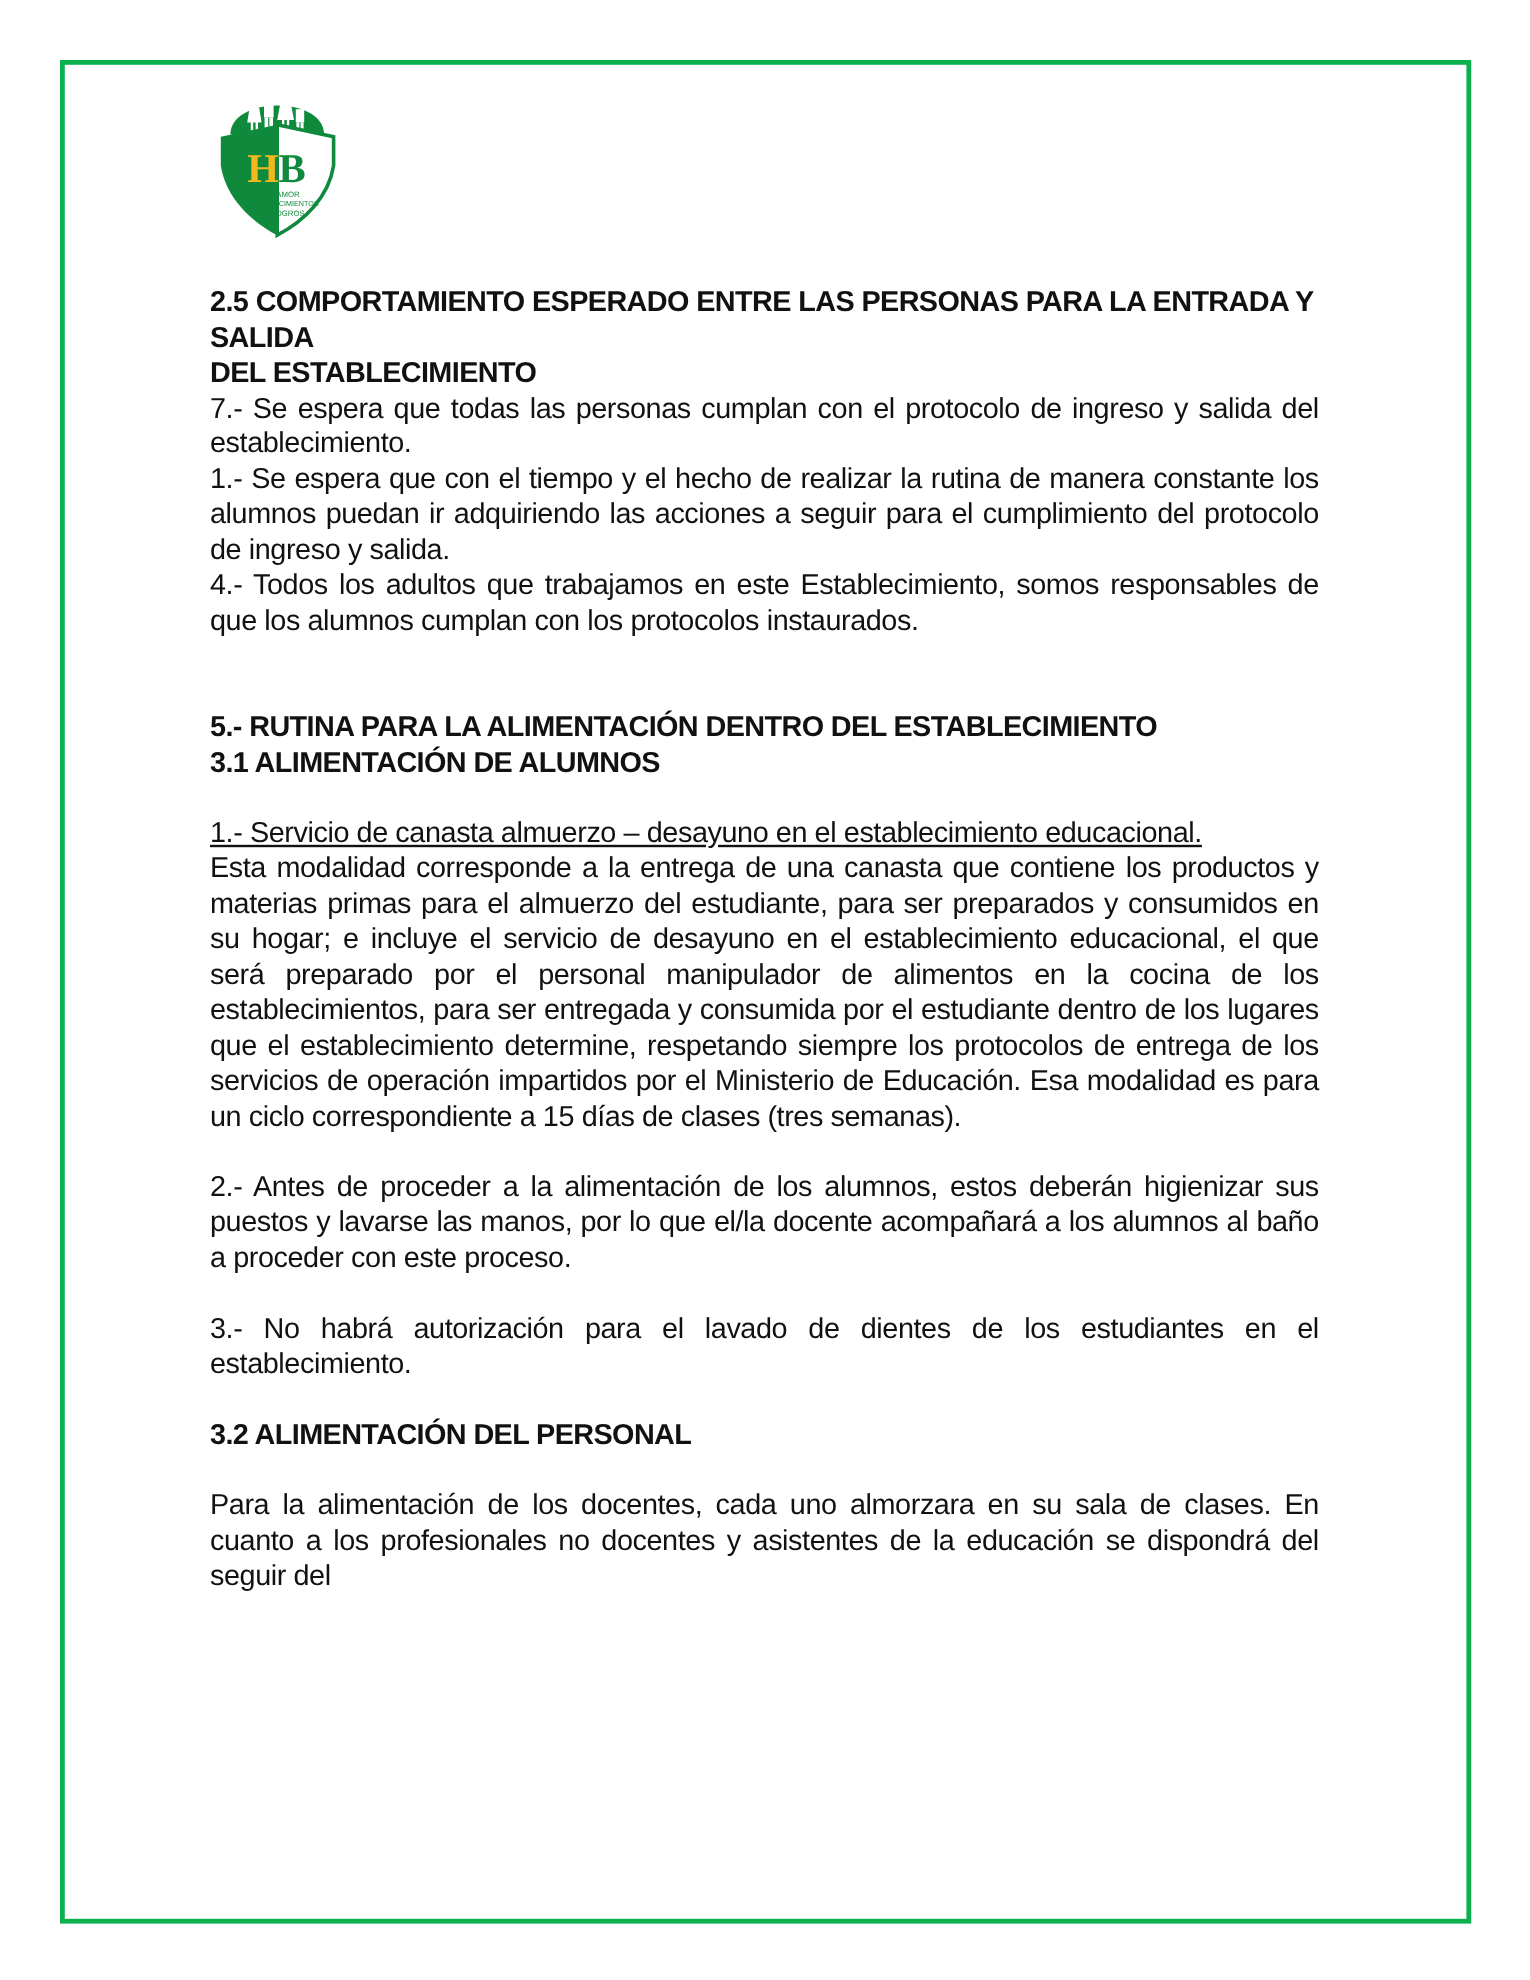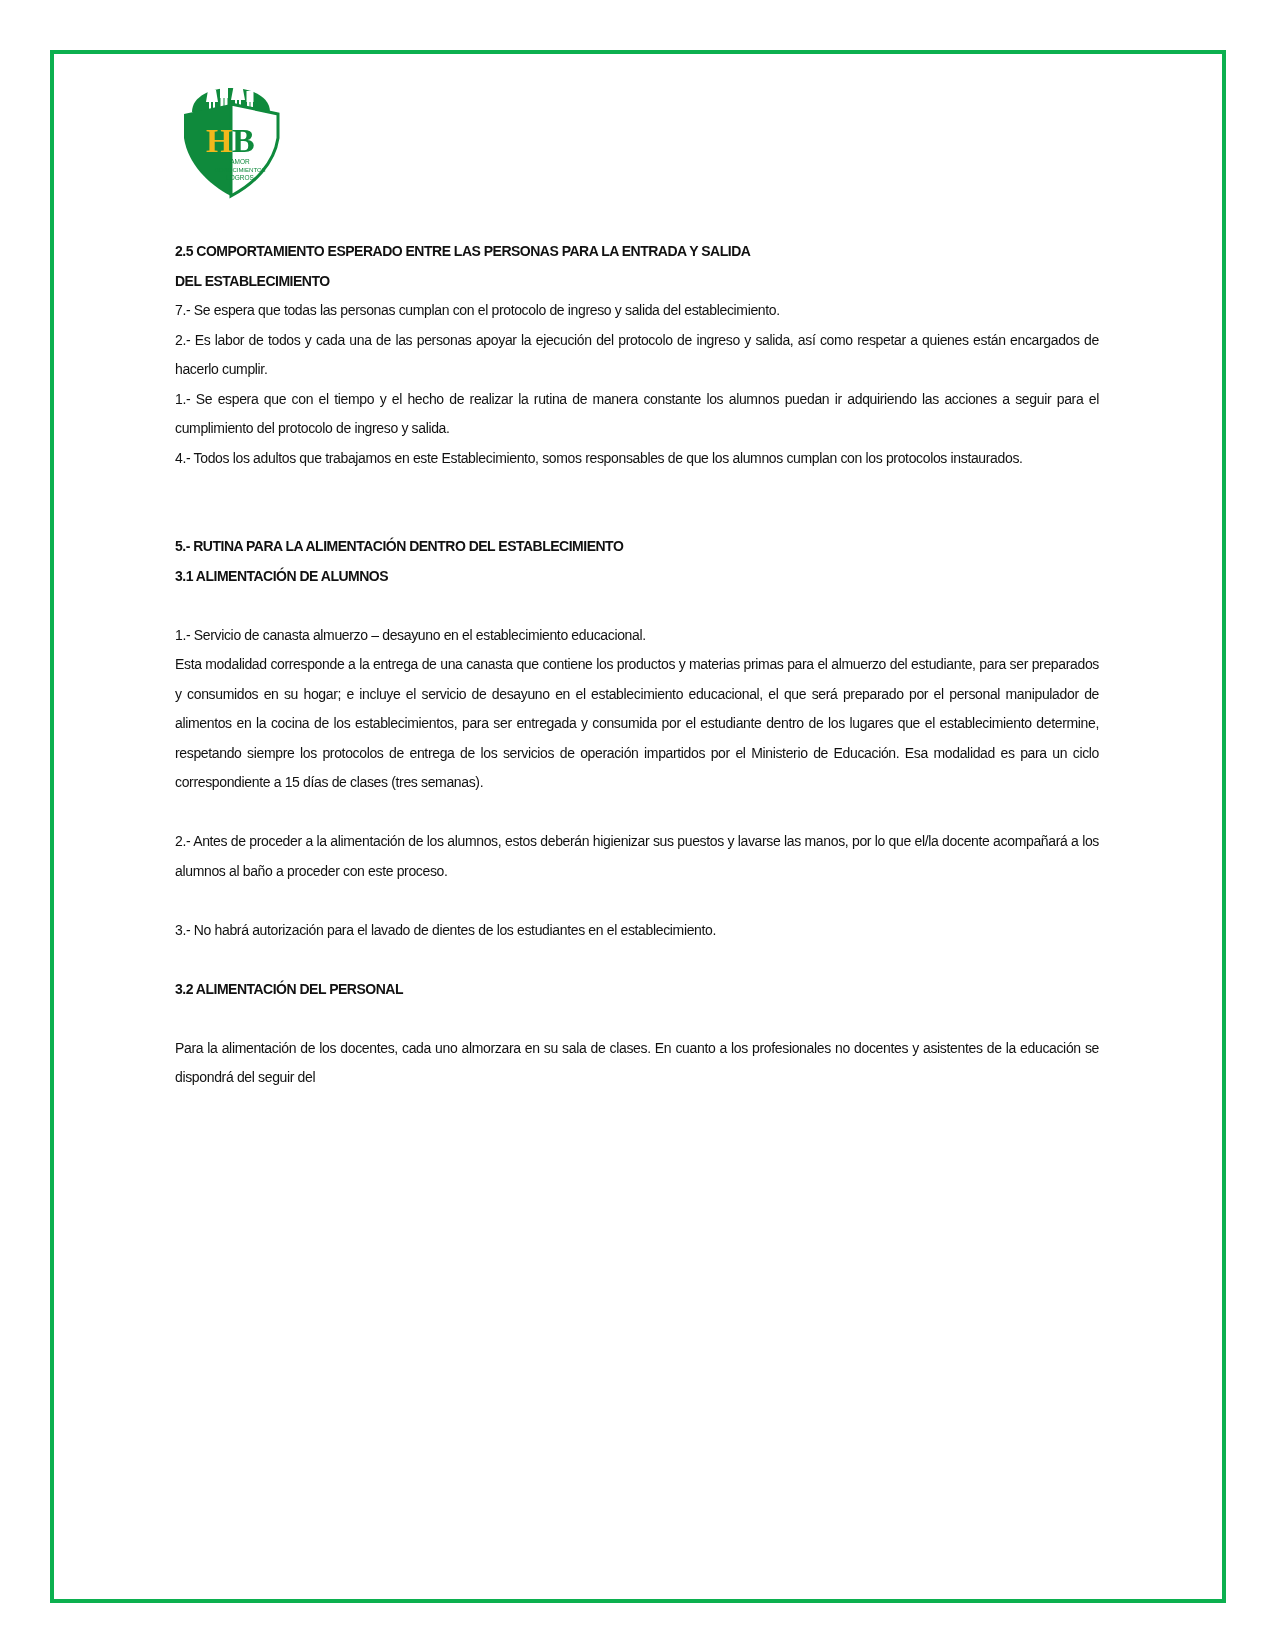--- a/index.html
+++ b/index.html
@@ -29,36 +29,37 @@
       left: 178px;
       top: 68px;
       width: 106px;
       height: 134px;
     }
     .content {
       position: absolute;
       left: 175px;
       top: 237px;
       width: 924px;
-      font-size: 14px;
+      font-size: 24px;
       line-height: 29.5px;
       letter-spacing: -0.35px;
       font-stretch: condensed;
     }
     .content p {
       margin: 0;
       text-align: justify;
     }
     .content .heading {
       font-weight: bold;
       text-align: left;
       letter-spacing: -0.5px;
     }
     .content .left {
       text-align: left;
+      text-decoration: underline;
     }
     .gap-1 { height: 29.5px; }
     .gap-2 { height: 59px; }
   </style>
 </head>
 <body>
 
 <div class="page-border"></div>
 
 <div class="logo">
@@ -92,21 +93,20 @@
     <text x="62" y="96" font-family="Liberation Sans Narrow, Liberation Sans, sans-serif" font-size="6.5" fill="#0f8a3c" text-anchor="middle">AMOR</text>
     <text x="62" y="104" font-family="Liberation Sans, sans-serif" font-size="6" fill="#0f8a3c" text-anchor="middle">CONOCIMIENTOS</text>
     <text x="62" y="112" font-family="Liberation Sans, sans-serif" font-size="6.5" fill="#0f8a3c" text-anchor="middle">LOGROS</text>
   </svg>
 </div>
 
 <div class="content">
   <p class="heading">2.5 COMPORTAMIENTO ESPERADO ENTRE LAS PERSONAS PARA LA ENTRADA Y SALIDA</p>
   <p class="heading">DEL ESTABLECIMIENTO</p>
   <p>7.- Se espera que todas las personas cumplan con el protocolo de ingreso y salida del establecimiento.</p>
-  <p>2.- Es labor de todos y cada una de las personas apoyar la ejecución del protocolo de ingreso y salida, así como respetar a quienes están encargados de hacerlo cumplir.</p>
   <p>1.- Se espera que con el tiempo y el hecho de realizar la rutina de manera constante los alumnos puedan ir adquiriendo las acciones a seguir para el cumplimiento del protocolo de ingreso y salida.</p>
   <p>4.- Todos los adultos que trabajamos en este Establecimiento, somos responsables de que los alumnos cumplan con los protocolos instaurados.</p>
 
   <div class="gap-2"></div>
 
   <p class="heading">5.- RUTINA PARA LA ALIMENTACIÓN DENTRO DEL ESTABLECIMIENTO</p>
   <p class="heading">3.1 ALIMENTACIÓN DE ALUMNOS</p>
 
   <div class="gap-1"></div>
 

